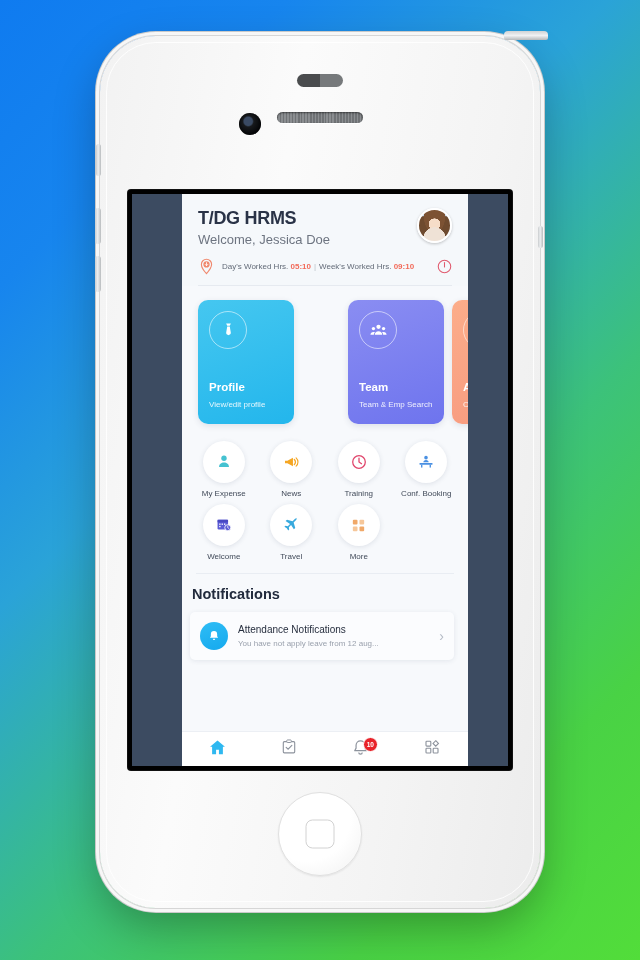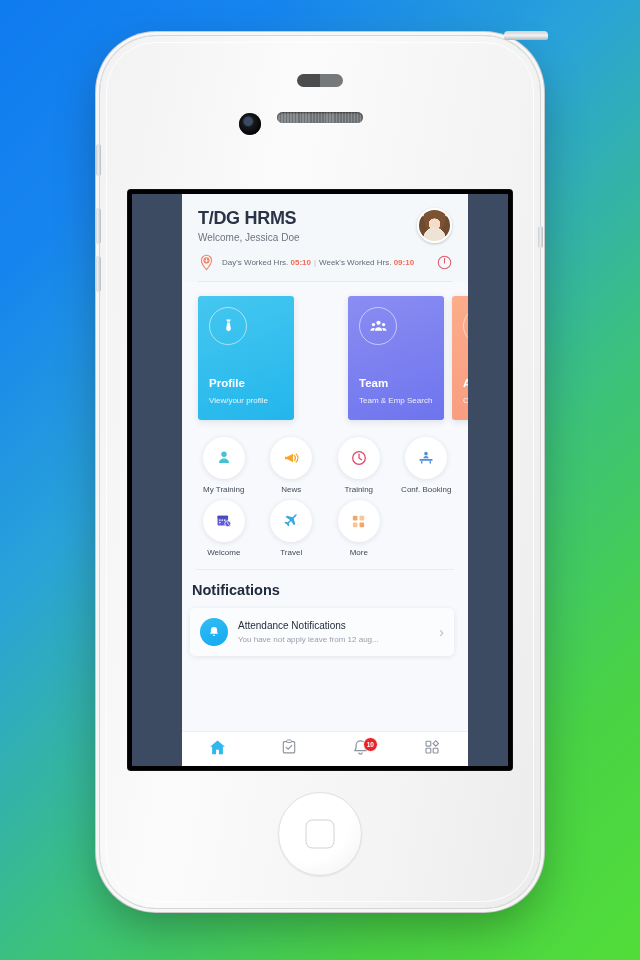--- a/index.html
+++ b/index.html
@@ -51,41 +51,41 @@
   
   .screen{position:absolute;left:28px;top:154px;width:384px;height:580px;
     background:#000;border-radius:3px;box-shadow:0 0 0 1px #111;}
   .screen-in{position:absolute;left:4px;top:4px;right:4px;bottom:4px;background:#3c4b61;overflow:hidden;}
   .app{position:absolute;left:50px;top:0;width:286px;height:100%;background:#f7f9fc;display:flex;flex-direction:column;}
 
   
   .hdr{background:#f5f8fb;padding:14px 16px 0 16px;}
   .hdr-top{display:flex;align-items:flex-start;justify-content:space-between;}
   .app-title{font-size:18px;font-weight:bold;color:#2a3347;letter-spacing:-.3px;margin:0;}
-  .welcome{font-size:10px;color:#6d7480;margin-top:3px;}
+  .welcome{font-size:13px;color:#6d7480;margin-top:3px;}
   .avatar{width:31px;height:31px;border-radius:50%;flex:0 0 auto;
     background:radial-gradient(circle at 50% 92%,#efe2d6 0 34%,transparent 35%),
                radial-gradient(circle at 50% 46%,#f6ddc8 0 25%,transparent 26%),
                radial-gradient(ellipse at 50% 18%,#7c5233 0 48%,transparent 50%),
                radial-gradient(ellipse at 18% 52%,#6e4a2e 0 42%,transparent 44%),
                radial-gradient(ellipse at 82% 52%,#6e4a2e 0 42%,transparent 44%),
                linear-gradient(180deg,#b9cadb,#dfe6ee);
     border:2px solid #fff;box-shadow:0 1px 3px rgba(0,0,0,.22);}
   .hdr-stats{display:flex;align-items:center;gap:7px;padding:11px 0 10px 0;}
   .stat-txt{font-size:8px;color:#626a77;white-space:nowrap;}
   .stat-txt b{color:#f26b5a;font-weight:bold;}
   .sep{color:#b9bfc8;margin:0 3px;}
   .pin{width:17px;height:17px;flex:0 0 auto;}
   .pwr{width:15px;height:15px;margin-left:auto;flex:0 0 auto;cursor:pointer;}
   .hdr-rule{height:1px;background:#e6eaf0;}
 
   
   .cards-wrap{padding:14px 0 13px 16px;overflow:hidden;}
   .cards{display:flex;gap:8px;}
-  .card{flex:0 0 auto;width:96px;height:124px;border-radius:3px;padding:11px 11px 0 11px;
+  .card{flex:0 0 auto;width:96px;height:124px;border-radius:10px;padding:11px 11px 0 11px;
     box-sizing:border-box;position:relative;box-shadow:0 2px 6px rgba(40,60,90,.12);}
   .c-profile{background:linear-gradient(160deg,#45c7f0,#23b6ec);}
   .c-team{background:linear-gradient(160deg,#8a8df2,#6e74ee);margin-left:46px;}
   .c-att{background:linear-gradient(160deg,#fcad8a,#f79a7f);}
   .card-ic{width:36px;height:36px;border-radius:50%;border:1.4px solid rgba(255,255,255,.55);
     display:flex;align-items:center;justify-content:center;}
   .card-ttl{position:absolute;left:11px;bottom:31px;color:#fff;font-size:11.5px;font-weight:bold;white-space:nowrap;}
   .card-sub{position:absolute;left:11px;bottom:15px;color:rgba(255,255,255,.88);font-size:8px;white-space:nowrap;}
 
   
@@ -170,21 +170,21 @@
             <div class="cards">
 
               <div class="card c-profile">
                 <div class="card-ic">
                   <svg viewBox="0 0 24 24" width="19" height="19">
                     <path d="M9 3h6l-1.4 3h-3.2z" fill="#fff"></path>
                     <path d="M10.4 7h3.2l1.3 7.4c.2 1.3-.6 2.6-1.9 3.1l-1 .4-1-.4c-1.3-.5-2.1-1.8-1.9-3.1z" fill="#fff"></path>
                   </svg>
                 </div>
                 <div class="card-ttl">Profile</div>
-                <div class="card-sub">View/your profile</div>
+                <div class="card-sub">View/edit profile</div>
               </div>
 
               <div class="card c-team">
                 <div class="card-ic">
                   <svg viewBox="0 0 24 24" width="19" height="19">
                     <circle cx="12" cy="7.4" r="2.7" fill="#fff"></circle>
                     <path d="M7.3 17.5c0-2.6 2.1-4.4 4.7-4.4s4.7 1.8 4.7 4.4z" fill="#fff"></path>
                     <circle cx="5.6" cy="9.6" r="2.1" fill="#fff"></circle>
                     <path d="M1.8 17.5c0-2.1 1.7-3.5 3.8-3.5 .7 0 1.3.1 1.9.4-.9.8-1.4 1.9-1.4 3.1z" fill="#fff"></path>
                     <circle cx="18.4" cy="9.6" r="2.1" fill="#fff"></circle>
@@ -213,21 +213,21 @@
 
           <div class="grid">
 
             <div class="g-item">
               <div class="g-circ">
                 <svg viewBox="0 0 24 24" width="18" height="18">
                   <circle cx="12" cy="7" r="3.6" fill="#45c2d1"></circle>
                   <path d="M5.4 18.6c0-3.6 3-5.8 6.6-5.8s6.6 2.2 6.6 5.8z" fill="#45c2d1"></path>
                 </svg>
               </div>
-              <div class="g-lbl">My Training</div>
+              <div class="g-lbl">My Expense</div>
             </div>
 
             <div class="g-item">
               <div class="g-circ">
                 <svg viewBox="0 0 24 24" width="18" height="18">
                   <path d="M4 10.2v3.6h3.2l7.4 3.9V6.3L7.2 10.2z" fill="#f5a623"></path>
                   <path d="M16.4 8.6a4.6 4.6 0 010 6.8" stroke="#f5a623" stroke-width="1.7" fill="none" stroke-linecap="round"></path>
                   <path d="M18.8 6.4a7.6 7.6 0 010 11.2" stroke="#f5a623" stroke-width="1.5" fill="none" stroke-linecap="round"></path>
                 </svg>
               </div>

